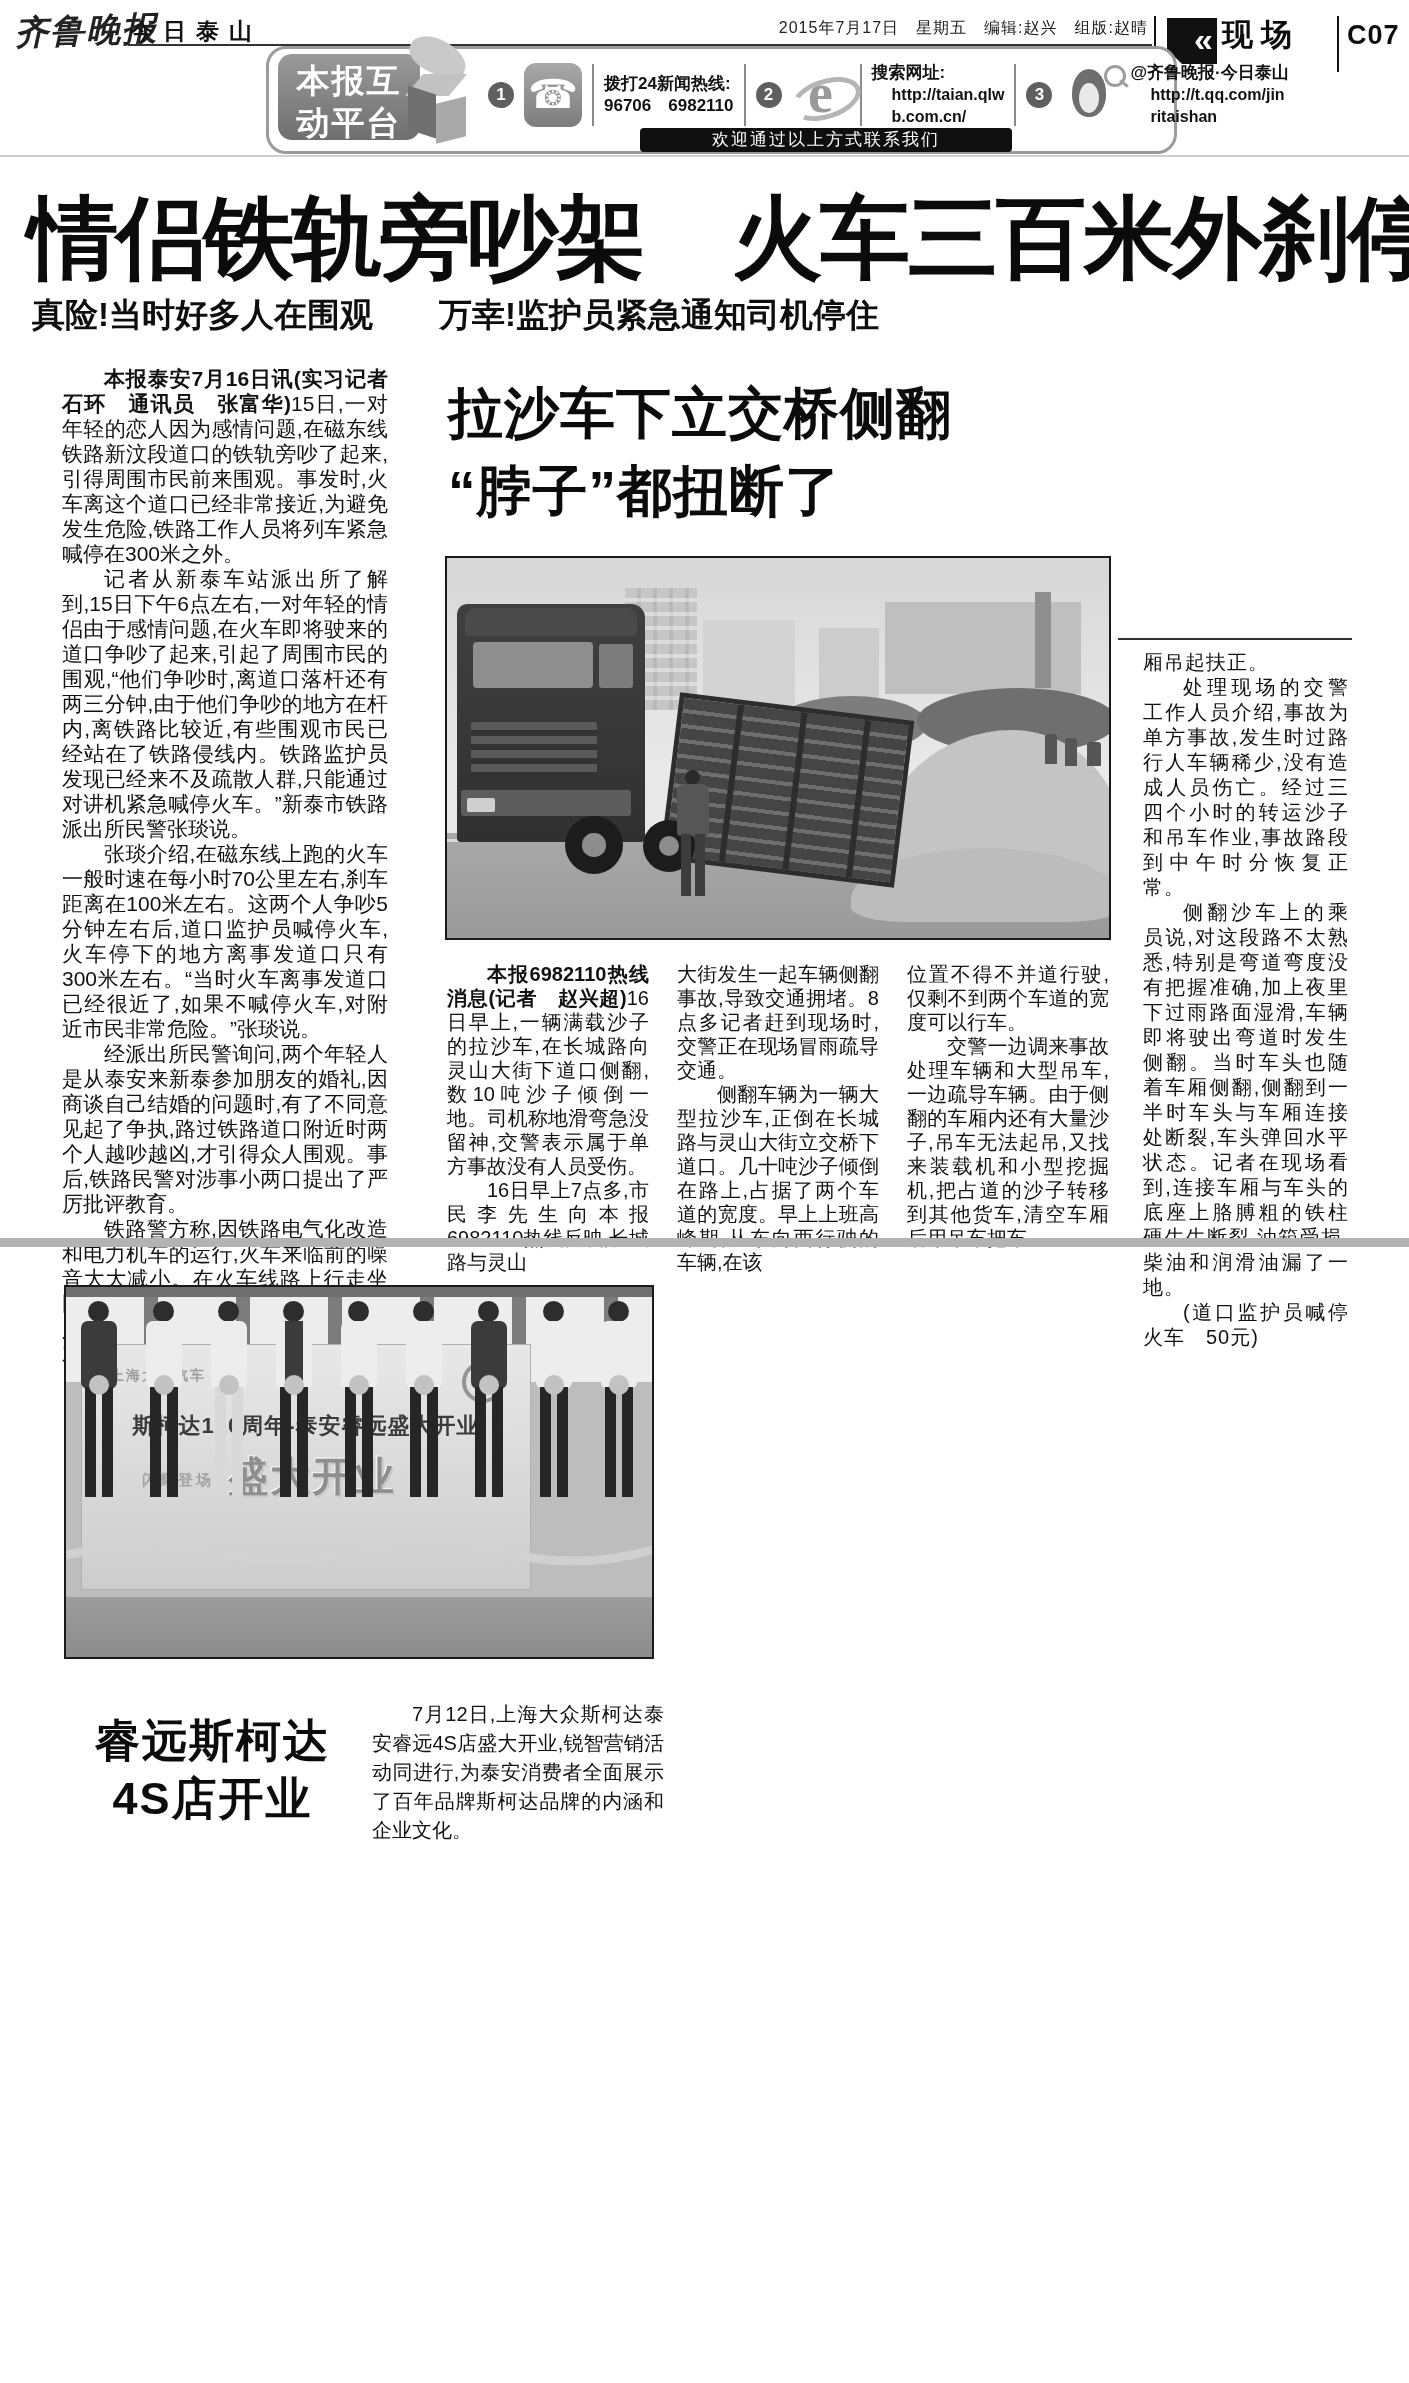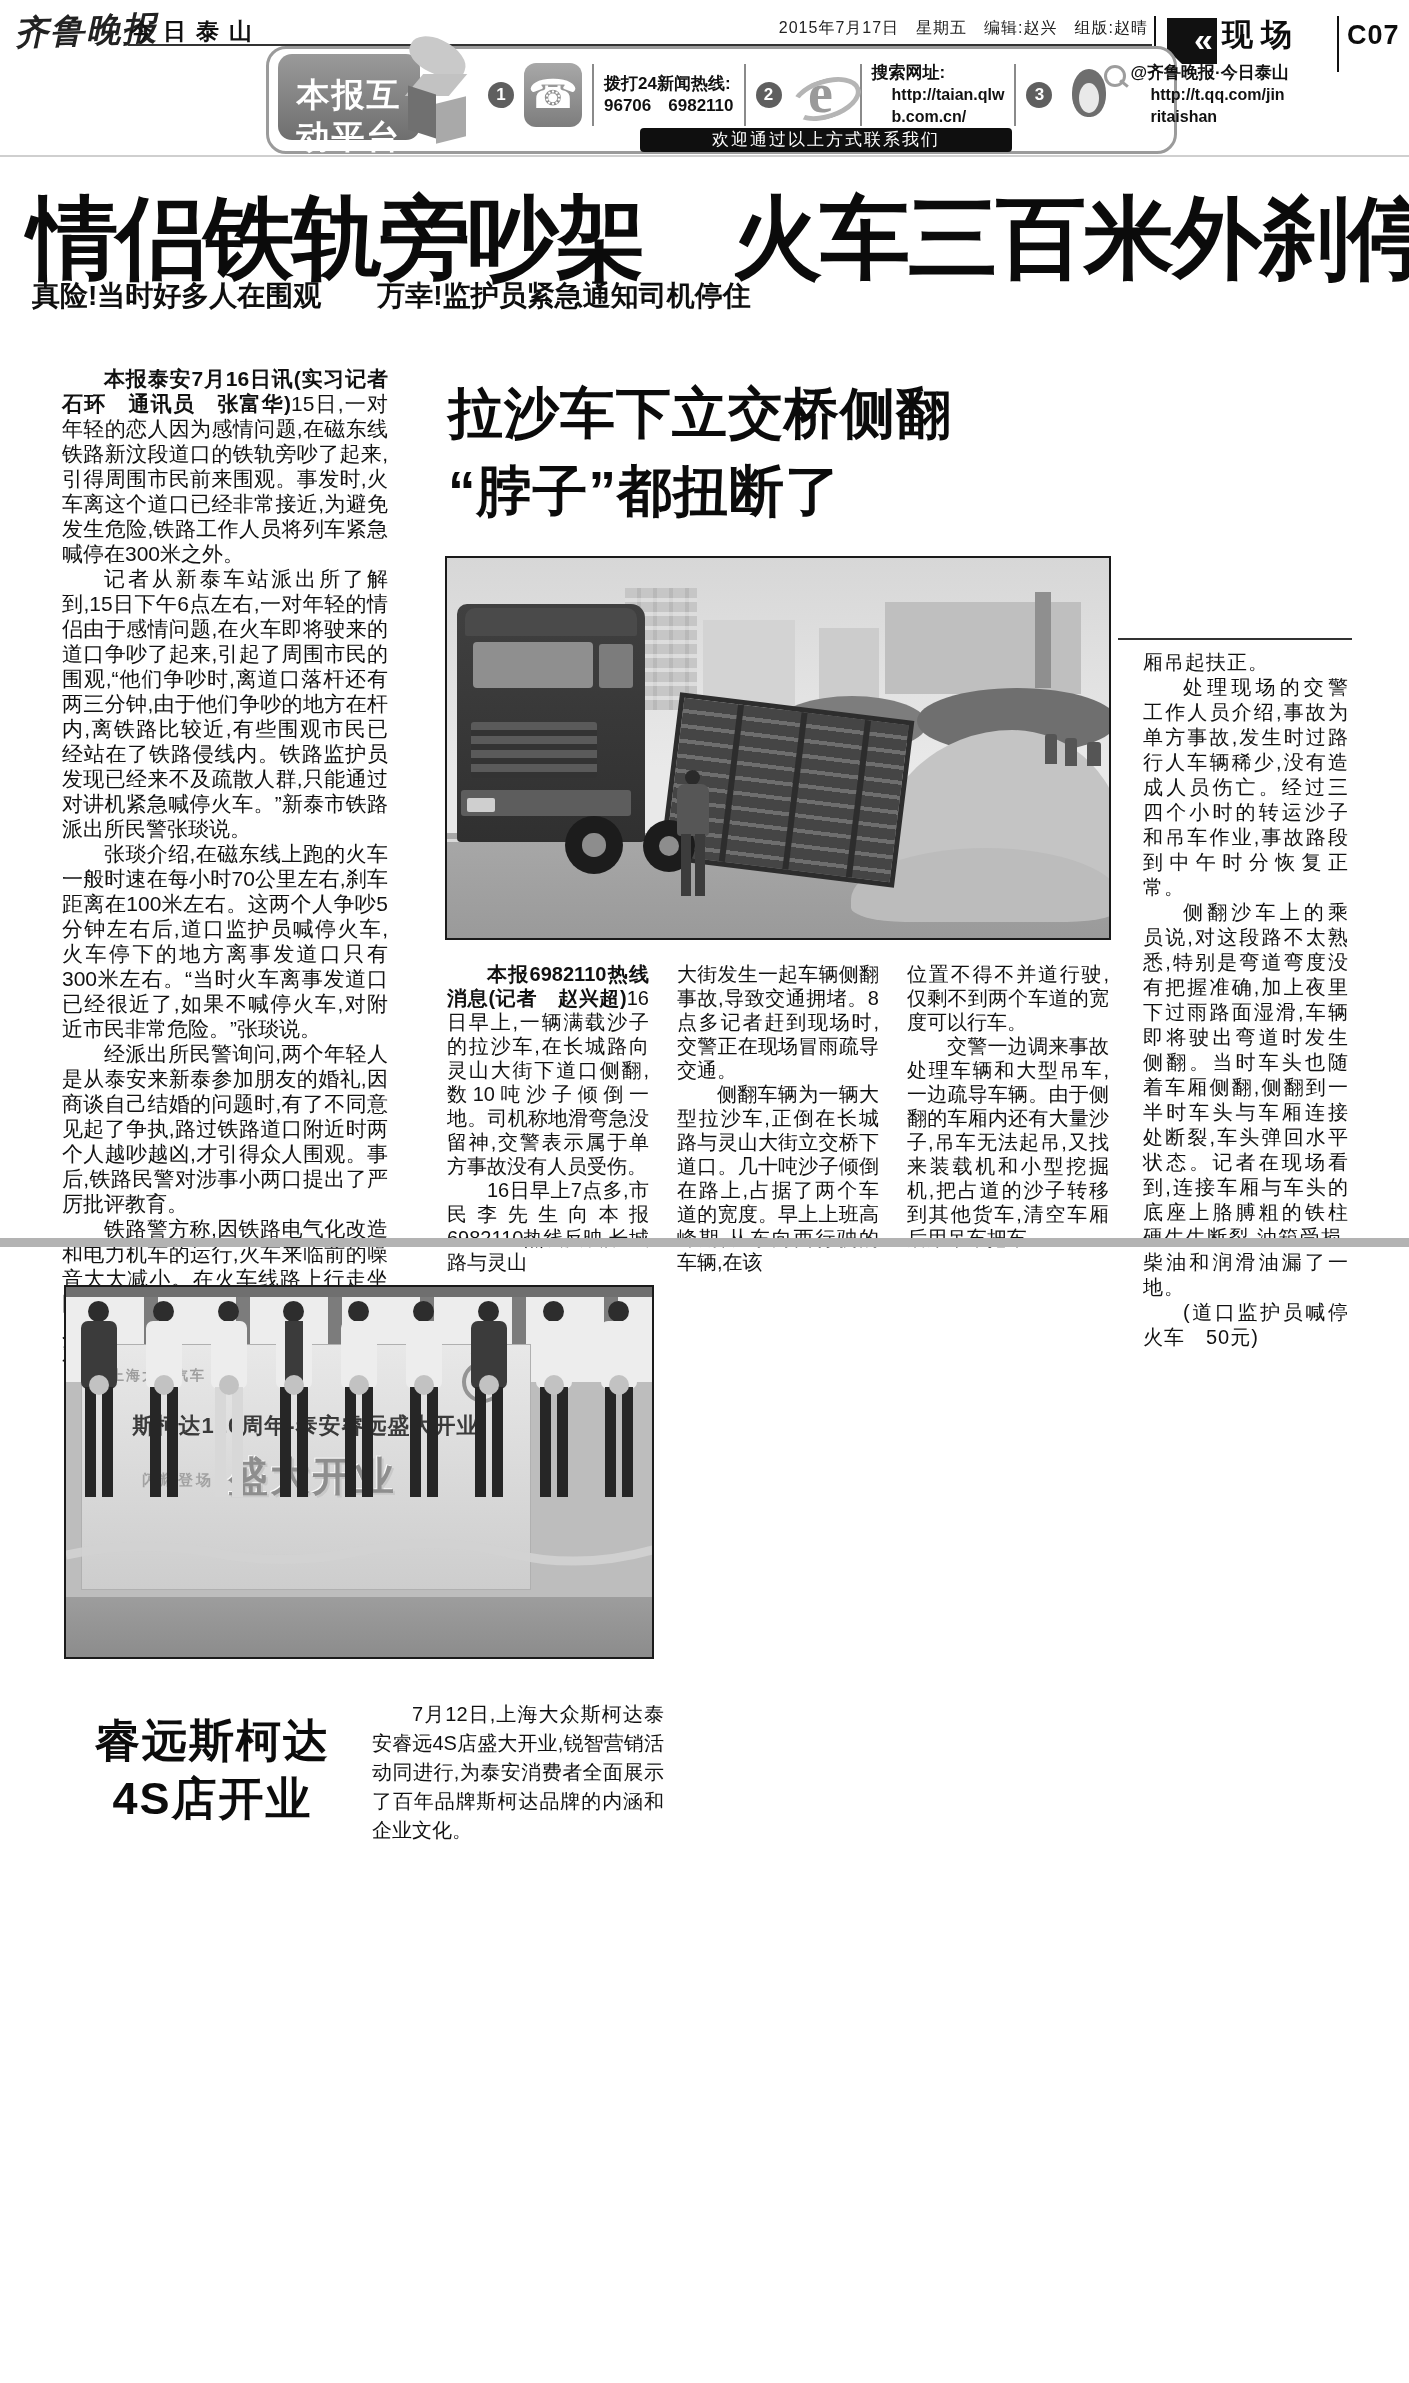--- a/index.html
+++ b/index.html
@@ -18,21 +18,21 @@
   .chev-box{left:1167px;top:18px;width:50px;height:46px;background:#111;
             clip-path:polygon(0 0,100% 0,100% 100%,30% 100%,0 68%);
             color:#fff;font-size:34px;font-weight:bold;text-align:right;line-height:42px;padding-right:4px;box-sizing:border-box;}
   .section-name{left:1222px;top:14px;font-size:31px;font-weight:900;letter-spacing:8px;color:#0d0d0d;}
   .page-no{left:1347px;top:20px;font-size:27px;font-weight:bold;color:#0d0d0d;letter-spacing:1px;}
 
   
   .platform{left:266px;top:46px;width:905px;height:102px;border:3px solid #9b9b9b;border-radius:20px;background:#fff;}
   .platform-label{left:278px;top:54px;width:142px;height:86px;border-radius:14px;
                   background:linear-gradient(#9a9a9a,#6f6f6f);color:#fff;font-size:33px;font-weight:900;
-                  text-align:center;line-height:42px;padding-top:20px;box-sizing:border-box;letter-spacing:2px;}
+                  text-align:center;line-height:42px;padding-top:6px;box-sizing:border-box;letter-spacing:2px;}
   .hand{left:408px;top:40px;width:60px;height:34px;background:#c9c9c9;border-radius:50% 60% 40% 50%;transform:rotate(25deg);}
   .cube{left:408px;top:74px;width:62px;height:66px;}
   .cube .f{position:absolute;background:#8c8c8c;
            background-image:linear-gradient(#0000 0 32%,#555 32% 36%,#0000 36% 64%,#555 64% 68%,#0000 68%),
                             linear-gradient(90deg,#0000 0 32%,#555 32% 36%,#0000 36% 64%,#555 64% 68%,#0000 68%);}
   .cube .top{left:6px;top:0;width:44px;height:22px;transform:skewX(-40deg);background:#c2c2c2;}
   .cube .left{left:0;top:16px;width:28px;height:44px;transform:skewY(18deg);background:#707070;}
   .cube .right{left:28px;top:26px;width:30px;height:40px;transform:skewY(-14deg);background:#a9a9a9;}
   .num-badge{width:26px;height:26px;border-radius:50%;background:#5f5f5f;color:#fff;font-size:17px;font-weight:bold;
              text-align:center;line-height:26px;}
@@ -52,21 +52,21 @@
   .p-item-text.url{font-size:16px;font-weight:bold;margin-left:20px;}
   .p-vdiv{width:2px;height:62px;background:#8a8a8a;}
   .p-row{left:488px;top:62px;display:flex;align-items:center;gap:10px;}
   .platform-footer{left:640px;top:128px;width:372px;height:24px;background:#0f0f0f;border-radius:4px;
                    color:#fff;font-size:17px;font-weight:normal;text-align:center;line-height:24px;letter-spacing:2px;}
   .header-hairline{left:0;top:155px;width:1409px;height:2px;background:#cfcfcf;}
 
   
   .headline{left:28px;top:178px;width:1360px;font-size:90px;font-weight:900;letter-spacing:-2px;
             white-space:nowrap;color:#0b0b0b;}
-  .subheadline{left:32px;top:277px;font-size:28px;font-weight:bold;color:#0e0e0e;white-space:nowrap;}
+  .subheadline{left:32px;top:293px;font-size:33px;font-weight:bold;color:#0e0e0e;white-space:nowrap;}
   .col-left{left:62px;top:366px;width:326px;font-size:21px;line-height:25px;text-align:justify;}
   .col-left p{margin:0;text-indent:2em;}
   .lead-in{font-weight:bold;}
 
   
   .s2-headline{left:448px;top:374px;font-size:55px;font-weight:900;line-height:78px;color:#0b0b0b;letter-spacing:1px;}
   .photo1{left:445px;top:556px;width:666px;height:384px;border:2px solid #1a1a1a;box-sizing:border-box;
           background:linear-gradient(#d7d7d7,#e9e9e9 55%);overflow:hidden;}
   .caption{left:1122px;top:558px;width:228px;font-size:20px;line-height:27px;text-align:justify;}
   .caption p{margin:0;text-indent:2em;}

